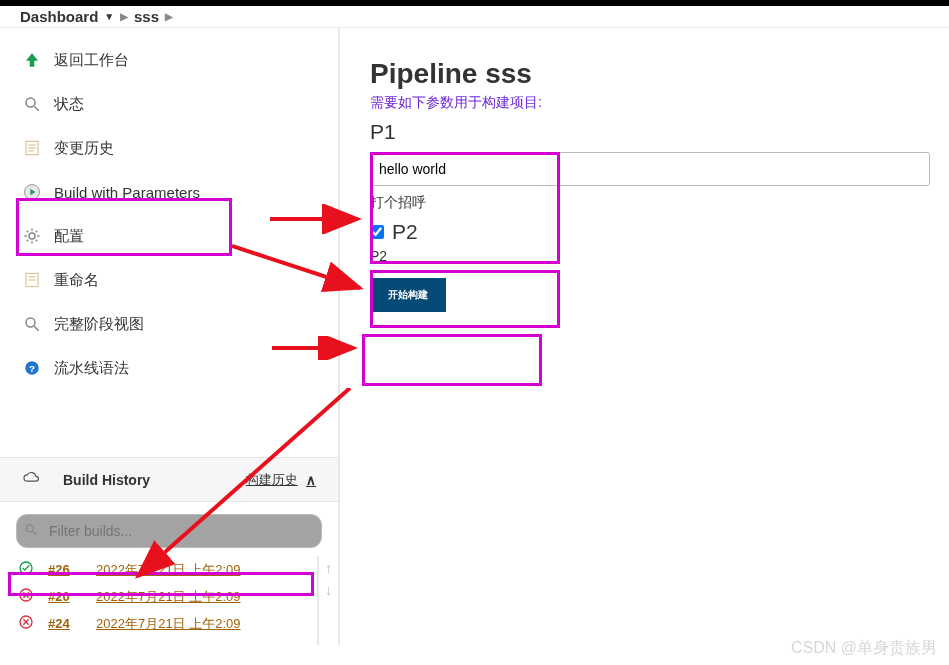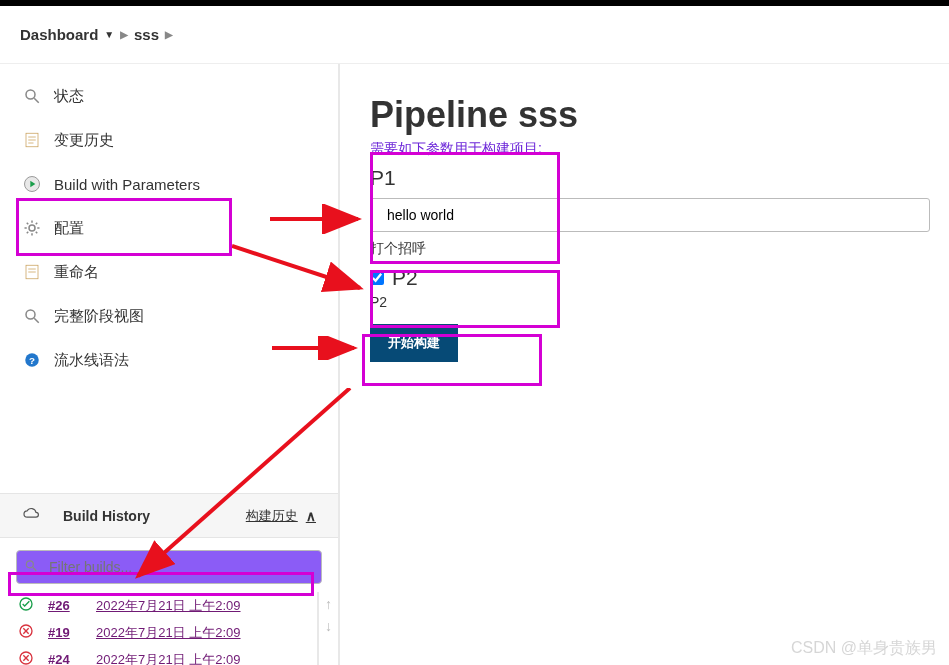--- a/index.html
+++ b/index.html
@@ -1,49 +1,49 @@
 <!DOCTYPE html>
 <html><head>
 <meta charset="utf-8">
 <style>
 * { box-sizing: border-box; margin: 0; padding: 0; }
 body { font-family: -apple-system, BlinkMacSystemFont, "Segoe UI", Arial, sans-serif; font-size: 14px; color: #333; background: #fff; width: 949px; height: 665px; overflow: hidden; position: relative; }
 .topbar { height: 6px; background: #000; }
-.breadcrumbs { background: #fff; padding: 20px 20px; border-bottom: 1px solid #eee; display: flex; align-items: center; gap: 6px; font-weight: bold; font-size: 15px; }
+.breadcrumbs { background: #fff; padding: 2px 20px; border-bottom: 1px solid #eee; display: flex; align-items: center; gap: 6px; font-weight: bold; font-size: 15px; }
 .breadcrumbs .sep { color: #888; font-size: 10px; }
 .layout { display: flex; height: calc(665px - 6px - 42px); }
 .sidebar { width: 340px; border-right: 2px solid #e8e8e8; display: flex; flex-direction: column; }
 .nav { padding: 10px 0; }
 .nav-item { display: flex; align-items: center; gap: 12px; padding: 12px 22px; cursor: pointer; }
 .nav-item .icon { width: 20px; height: 20px; display: flex; align-items: center; justify-content: center; }
 .nav-item span.label { font-size: 15px; }
 .build-history-hdr { background: #f6f6f6; border-top: 1px solid #e5e5e5; border-bottom: 1px solid #e5e5e5; padding: 12px 22px; display: flex; align-items: center; justify-content: space-between; }
 .build-history-hdr .left { display: flex; align-items: center; gap: 21px; font-weight: bold; }
 .build-history-hdr .right { display: flex; align-items: center; gap: 8px; font-size: 13px; text-decoration: underline; }
 .filter-wrap { padding: 12px 16px 8px; }
-.filter-input { width: 100%; padding: 8px 12px 8px 32px; border: 1px solid #bbb; border-radius: 4px; font-size: 14px; background: #8b5cf6; }
+.filter-input { width: 100%; padding: 8px 12px 8px 32px; border: 1px solid #bbb; border-radius: 11px; font-size: 14px; background: #a3a3a3; }
 .filter-box { position: relative; }
 .filter-box .sicon { position: absolute; left: 8px; top: 50%; transform: translateY(-50%); color: #888; }
 .builds { padding: 0 16px 8px; }
 .build-row { display: flex; align-items: center; gap: 14px; padding: 4px 2px; font-size: 13px; }
-.build-row a { text-decoration: underline; color: #701a75; }
+.build-row a { text-decoration: underline; color: #a16207; }
 .build-row .num { min-width: 34px; font-weight: bold; }
 .status-ok { color: #1a9e4b; }
 .status-fail { color: #d9333f; }
 .trend { display: flex; flex-direction: column; gap: 6px; padding: 4px 6px; align-items: center; color: #bbb; border-left: 2px solid #e8e8e8; margin-left: auto; }
 .main { flex: 1; padding: 30px 10px 10px 30px; position: relative; }
-.title { font-size: 36px; font-weight: bold; margin-bottom: 4px; }
+.title { font-size: 28px; font-weight: bold; margin-bottom: 4px; }
 .subtitle { font-size: 14px; color: #6d28d9; margin-bottom: 8px; }
 .param-block { margin: 8px 0; }
 .param-label { font-size: 21px; margin-bottom: 8px; }
-.param-input { width: 560px; max-width: 100%; padding: 8px 16px; border: 1px solid #bbb; border-radius: 3px; font-size: 14px; }
+.param-input { width: 560px; max-width: 100%; padding: 8px 8px; border: 1px solid #bbb; border-radius: 3px; font-size: 14px; }
 .param-desc { font-size: 14px; margin-top: 8px; }
 .cb-row { display: flex; align-items: center; gap: 8px; }
 .cb-row input { width: 14px; height: 14px; }
-.build-btn { background: #064a76; color: #fff; border: none; padding: 10px 18px; font-size: 13px; font-weight: bold; cursor: pointer; margin-top: 6px; }
+.build-btn { background: #064a76; color: #fff; border: none; padding: 10px 18px; font-size: 10px; font-weight: bold; cursor: pointer; margin-top: 6px; }
 
 .hl { position: absolute; border: 3px solid #d400d4; pointer-events: none; }
 .arrow { position: absolute; pointer-events: none; }
 .watermark { position: absolute; right: 12px; bottom: 6px; color: #bbb; font-size: 16px; opacity: 0.6; margin-top: 40px; }
 .caret-down { font-size: 10px; }
 .chev { font-size: 14px; font-weight: bold; }
 </style>
 </head>
 <body>
 
@@ -53,20 +53,28 @@
   <span>Dashboard</span>
   <span class="caret-down">▼</span>
   <span class="sep">▶</span>
   <span>sss</span>
   <span class="sep">▶</span>
 </div>
 
 <div class="layout">
   <div class="sidebar">
     <div class="nav">
+      <div class="nav-item">
+        <span class="icon">
+            <svg width="18" height="18" viewBox="0 0 24 24">
+              <path fill="#1a9e4b" d="M12 3l8 10h-5v8h-6v-8H4z"></path>
+            </svg>
+          </span>
+        <span class="label">返回工作台</span>
+      </div>
       <div class="nav-item">
         <span class="icon">
             <svg width="18" height="18" viewBox="0 0 24 24">
               <circle cx="10" cy="10" r="6" fill="none" stroke="#888" stroke-width="2"></circle>
               <line x1="15" y1="15" x2="21" y2="21" stroke="#888" stroke-width="2"></line>
             </svg>
           </span>
         <span class="label">状态</span>
       </div>
       <div class="nav-item">
@@ -161,21 +169,21 @@
                 <path d="M7 12l3 3 7-7" fill="none" stroke="#1a9e4b" stroke-width="2"></path>
               </svg></span>
           <a class="num">#26</a>
           <a>2022年7月21日 上午2:09</a>
         </div>
         <div class="build-row">
           <span class="status-fail"><svg width="16" height="16" viewBox="0 0 24 24">
                 <circle cx="12" cy="12" r="9" fill="none" stroke="#d9333f" stroke-width="2"></circle>
                 <path d="M8 8l8 8M16 8l-8 8" stroke="#d9333f" stroke-width="2"></path>
               </svg></span>
-          <a class="num">#19</a>
+          <a class="num">#20</a>
           <a>2022年7月21日 上午2:09</a>
         </div>
         <div class="build-row">
           <span class="status-fail"><svg width="16" height="16" viewBox="0 0 24 24">
                 <circle cx="12" cy="12" r="9" fill="none" stroke="#d9333f" stroke-width="2"></circle>
                 <path d="M8 8l8 8M16 8l-8 8" stroke="#d9333f" stroke-width="2"></path>
               </svg></span>
           <a class="num">#24</a>
           <a>2022年7月21日 上午2:09</a>
         </div>

